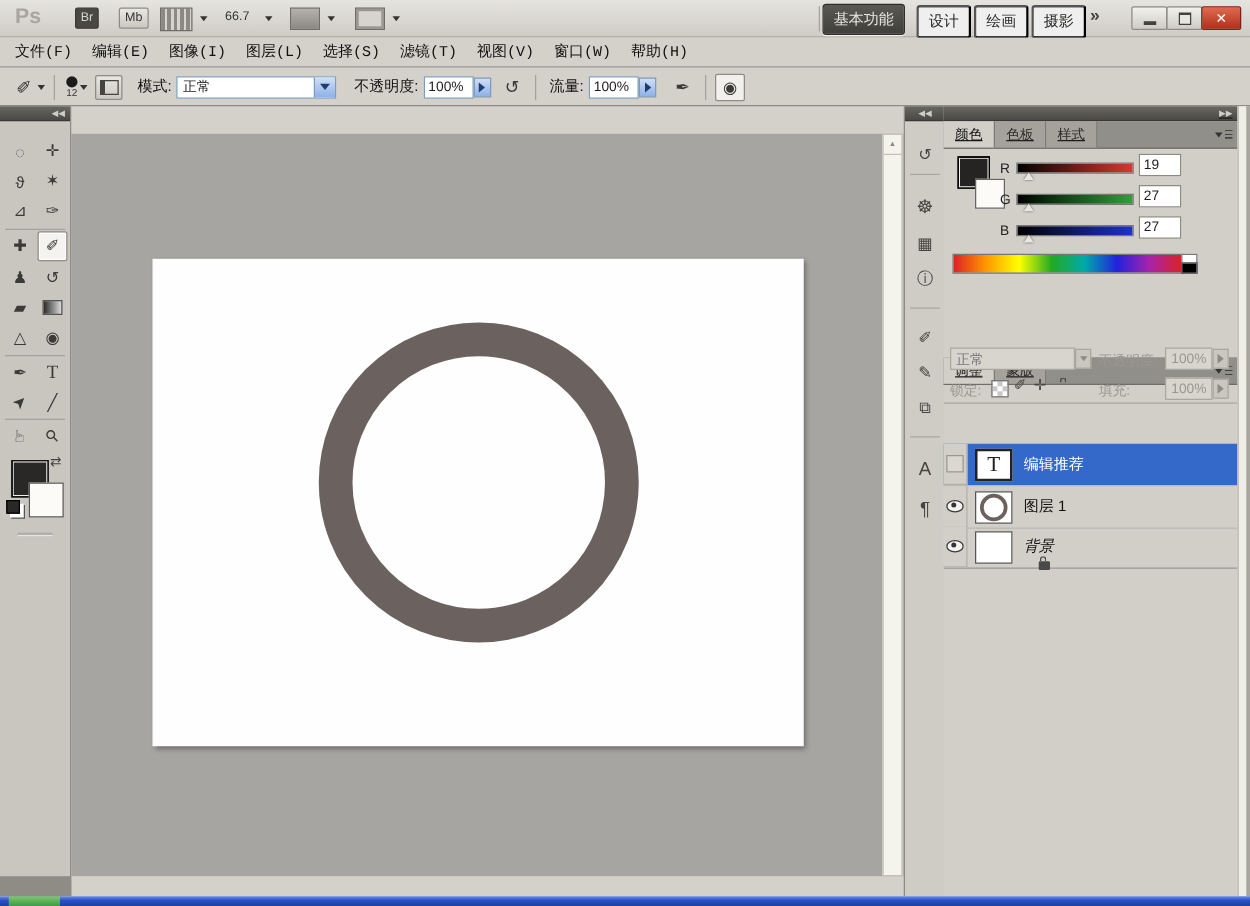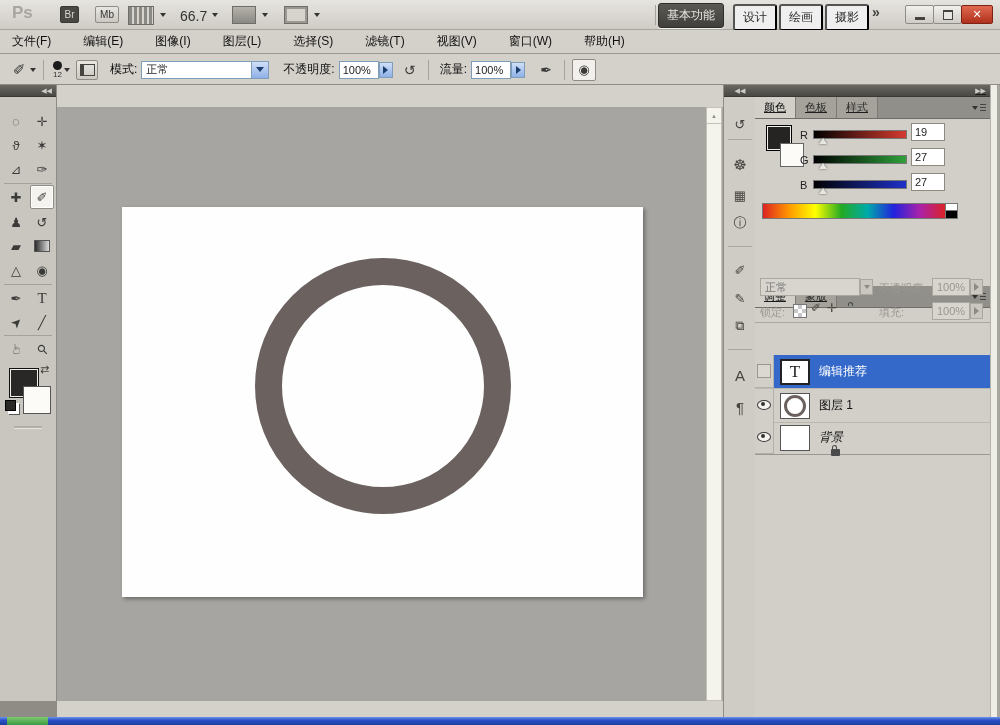--- a/index.html
+++ b/index.html
@@ -1,21 +1,21 @@
 <!DOCTYPE html>
 <html><head>
 <meta charset="utf-8">
 <style>
   html,body{margin:0;padding:0;}
   body{font-family:"Liberation Sans","DejaVu Sans",sans-serif;}
   #app{position:relative;width:1000px;height:725px;background:#d4d1cb;overflow:hidden;font-size:12px;color:#1c1c1c;}
   .abs{position:absolute;}
   
   .titlebar{left:0;top:0;width:1000px;height:29px;background:linear-gradient(#e6e4df,#cfccc6);border-bottom:1px solid #a9a69f;}
-  .menubar{left:0;top:30px;width:1000px;height:24px;background:#d4d1cb;border-bottom:1px solid #9b9893;display:flex;align-items:center;gap:32px;padding-left:12px;box-sizing:border-box;}
+  .menubar{left:0;top:30px;width:1000px;height:24px;background:#d4d1cb;border-bottom:1px solid #9b9893;display:flex;align-items:center;gap:16px;padding-left:12px;box-sizing:border-box;font-family:Liberation Mono, monospace;}
   .menubar span{font-size:12px;color:#111;}
   .optionsbar{left:0;top:55px;width:1000px;height:30px;background:#d4d1cb;border-bottom:1px solid #8f8c86;display:flex;align-items:center;box-sizing:border-box;padding-left:8px;}
   .tb-btn{display:inline-flex;align-items:center;justify-content:center;border:1px solid #8f8c86;background:linear-gradient(#e9e7e2,#cbc8c2);border-radius:2px;font-size:10px;color:#333;}
   .vsep{width:1px;height:20px;background:#a5a29c;margin:0 7px;}
   .xp-select{display:flex;align-items:center;background:#fff;border:1px solid #7f9db9;height:18px;box-sizing:border-box;}
   .xp-select .val{flex:1;padding:0 4px;font-size:11px;}
   .xp-dd{width:16px;height:16px;background:linear-gradient(#cfdff7,#8fb0e8);border-left:1px solid #7f9db9;display:flex;align-items:center;justify-content:center;}
   .tri-down{width:0;height:0;border-left:4px solid transparent;border-right:4px solid transparent;border-top:5px solid #1c3e6e;}
   .tri-right{width:0;height:0;border-top:4px solid transparent;border-bottom:4px solid transparent;border-left:5px solid #1c3e6e;}
   .tri-down.sm{border-left-width:3px;border-right-width:3px;border-top-width:4px;border-top-color:#333;}
@@ -67,21 +67,21 @@
 <body>
 
 <div id="app">
 
   <div class="abs titlebar">
     <span class="abs" style="left:12px;top:3px;font-size:17px;font-weight:bold;color:#a8a5a0;">Ps</span>
     <button class="abs tb-btn" style="left:60px;top:6px;width:19px;height:17px;background:#4a4843;color:#d8d6d0;border-color:#3a3834;">Br</button>
     <button class="abs tb-btn" style="left:95px;top:6px;width:24px;height:17px;">Mb</button>
     <span class="abs" style="left:128px;top:6px;width:24px;height:17px;border:1px solid #6f6d68;background:repeating-linear-gradient(90deg,#8b8983 0 3px,#d7d4ce 3px 5px);"></span>
     <span class="abs tri-down sm" style="left:160px;top:13px;"></span>
-    <span class="abs" style="left:180px;top:8px;font-size:14px;color:#333;">66.7</span>
+    <span class="abs" style="left:180px;top:8px;font-size:10px;color:#333;">66.7</span>
     <span class="abs tri-down sm" style="left:212px;top:13px;"></span>
     <span class="abs" style="left:232px;top:6px;width:22px;height:16px;border:1px solid #6f6d68;background:linear-gradient(#b5b2ac,#8b8983);"></span>
     <span class="abs tri-down sm" style="left:262px;top:13px;"></span>
     <span class="abs" style="left:284px;top:6px;width:22px;height:16px;border:1px solid #6f6d68;background:#d7d4ce;box-shadow:0 0 0 2px #9b9893 inset;"></span>
     <span class="abs tri-down sm" style="left:314px;top:13px;"></span>
 
     <span class="abs vsep" style="left:648px;top:5px;"></span>
     <button class="abs ws-btn active" style="left:658px;top:3px;">基本功能</button>
     <button class="abs ws-btn" style="left:733px;top:4px;">设计</button>
     <button class="abs ws-btn" style="left:779px;top:4px;">绘画</button>

